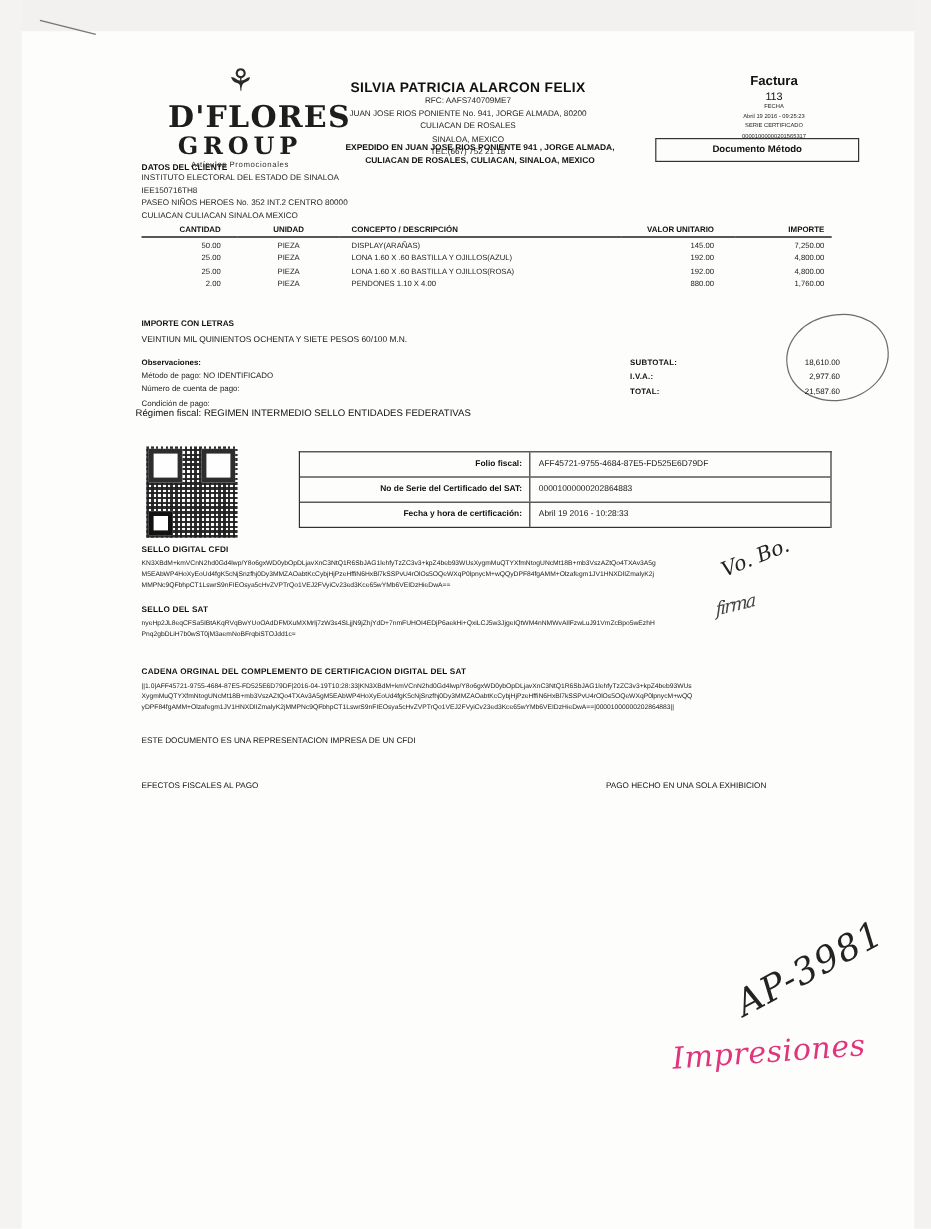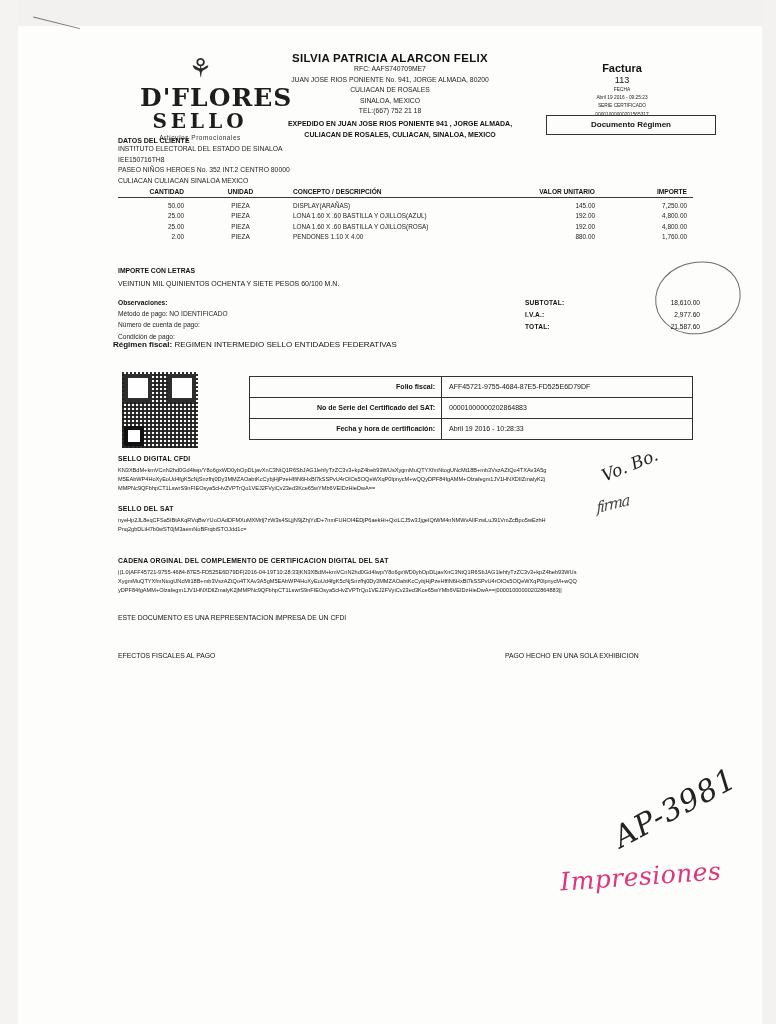--- a/index.html
+++ b/index.html
@@ -73,21 +73,21 @@
   }
   .logo-sub {
     font-size: 6.5px;
     letter-spacing: .5px;
     color: #333;
     margin-top: 1px;
   }
 
   .company-block {
     position: absolute;
-    left: 240px; top: 52px;
+    left: 240px; top: 68px;
     width: 300px;
     text-align: center;
   }
   .company-name {
     font-size: 11.5px;
     font-weight: bold;
     letter-spacing: .3px;
     color: #111;
   }
   .company-line {
@@ -103,21 +103,21 @@
     text-align: center;
     font-size: 7px;
     font-weight: bold;
     color: #111;
     line-height: 1.6;
   }
 
   
   .factura-block {
     position: absolute;
-    right: 74px; top: 62px;
+    right: 51px; top: 62px;
     width: 160px;
     text-align: center;
   }
   .factura-title {
     font-size: 11px;
     font-weight: bold;
     color: #111;
   }
   .factura-num {
     font-size: 9px;
@@ -224,21 +224,21 @@
     border: 1.4px solid #2e2e2e;
     border-radius: 50% 46% 52% 48%;
     transform: rotate(-8deg);
     opacity: .7;
   }
 
   .regimen {
     position: absolute; left: 113px; top: 340px;
     font-size: 8px; color: #111;
   }
-  .regimen b { font-weight: bold; }
+  .regimen b { font-weight: normal; }
 
   
   .qr {
     position: absolute;
     left: 122px; top: 372px;
     width: 76px; height: 76px;
     background:
       repeating-linear-gradient(90deg, #141414 0 2px, #fff 2px 4px),
       repeating-linear-gradient(0deg, #141414 0 2px, #fff 2px 4px);
     background-blend-mode: multiply;
@@ -368,21 +368,21 @@
 <div class="page">
 
   <div class="scan-edge-top"></div>
   <div class="scan-edge-left"></div>
   <div class="scan-edge-right"></div>
   <div class="corner-mark"></div>
 
   <div class="logo">
     <div class="logo-mark">⚘</div>
     <div class="logo-d">D'FLORES</div>
-    <div class="logo-group">SELLO</div>
+    <div class="logo-group">GROUP</div>
     <div class="logo-sub">Artículos Promocionales</div>
   </div>
 
   <div class="company-block">
     <div class="company-name">SILVIA PATRICIA ALARCON FELIX</div>
     <div class="company-line">RFC: AAFS740709ME7</div>
     <div class="company-line">JUAN JOSE RIOS PONIENTE No. 941, JORGE ALMADA, 80200</div>
     <div class="company-line">CULIACAN DE ROSALES</div>
     <div class="company-line">SINALOA, MEXICO</div>
     <div class="company-line">TEL:(667) 752 21 18</div>
@@ -394,21 +394,21 @@
   </div>
 
   <div class="factura-block">
     <div class="factura-title">Factura</div>
     <div class="factura-num">113</div>
     <div class="factura-meta">FECHA</div>
     <div class="factura-meta">Abril 19 2016 - 09:25:23</div>
     <div class="factura-meta">SERIE CERTIFICADO</div>
     <div class="factura-meta">00001000000201565317</div>
   </div>
-  <div class="doc-valid">Documento Régimen</div>
+  <div class="doc-valid">Documento Método</div>
 
   <div class="client">
     <div class="client-title">DATOS DEL CLIENTE</div>
     <div class="client-line">INSTITUTO ELECTORAL DEL ESTADO DE SINALOA</div>
     <div class="client-line">IEE150716TH8</div>
     <div class="client-line">PASEO NIÑOS HEROES No. 352 INT.2 CENTRO 80000</div>
     <div class="client-line">CULIACAN CULIACAN SINALOA MEXICO</div>
   </div>
 
   <div class="items">

